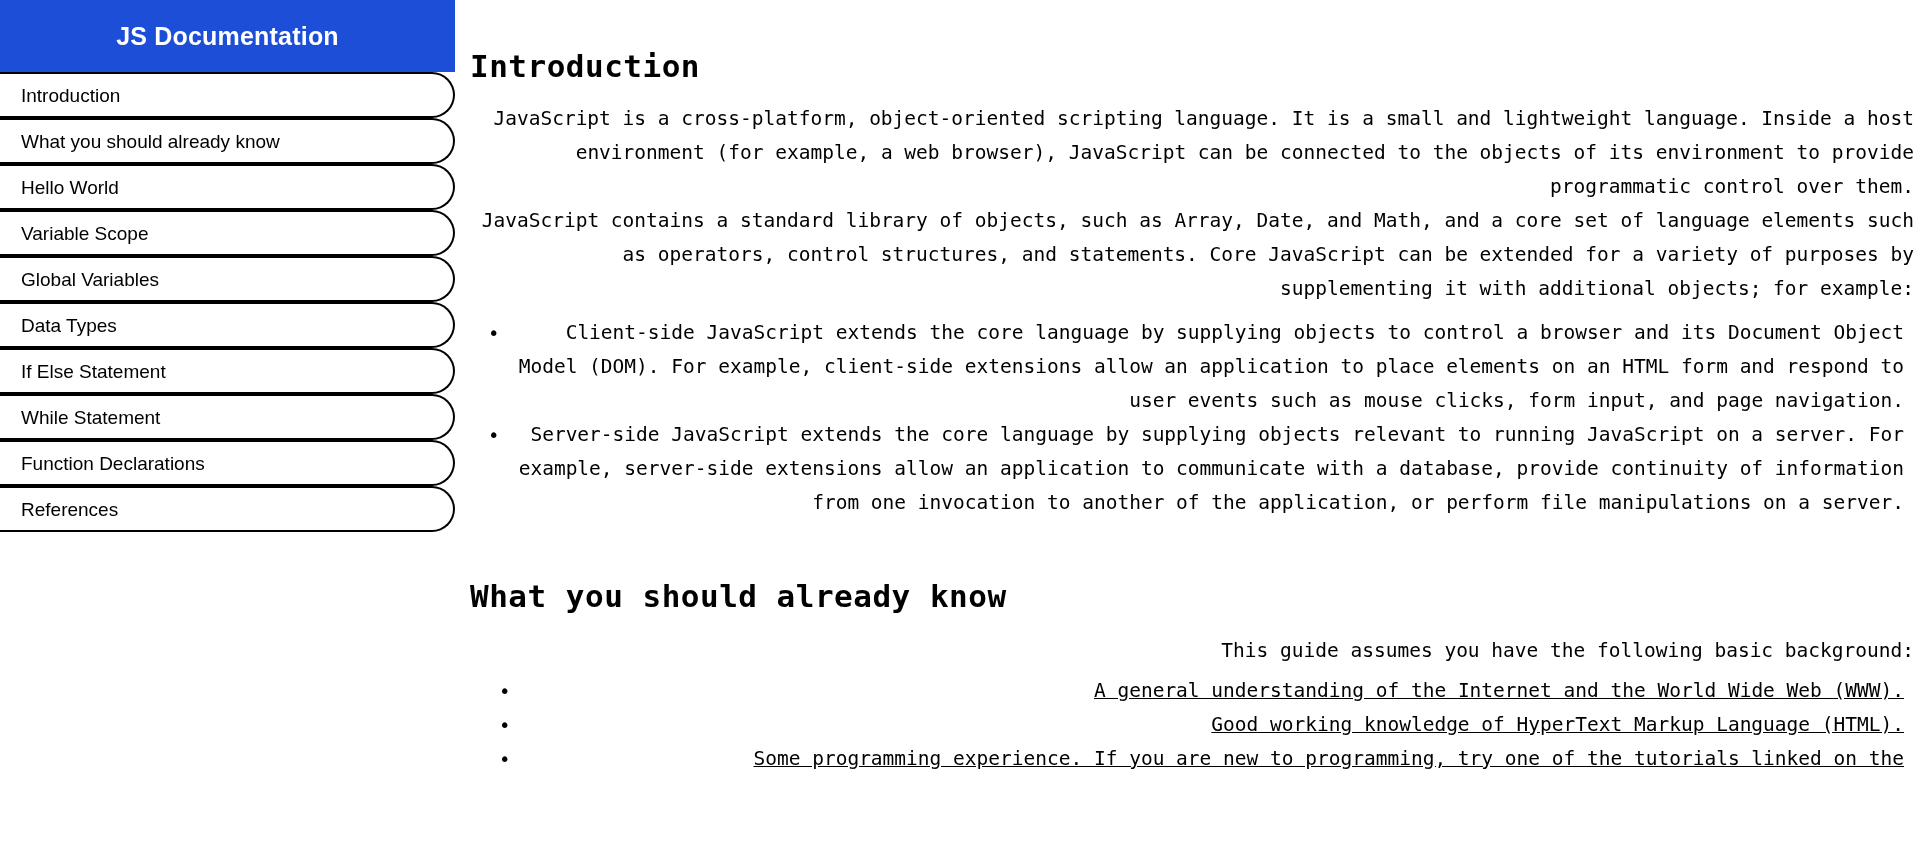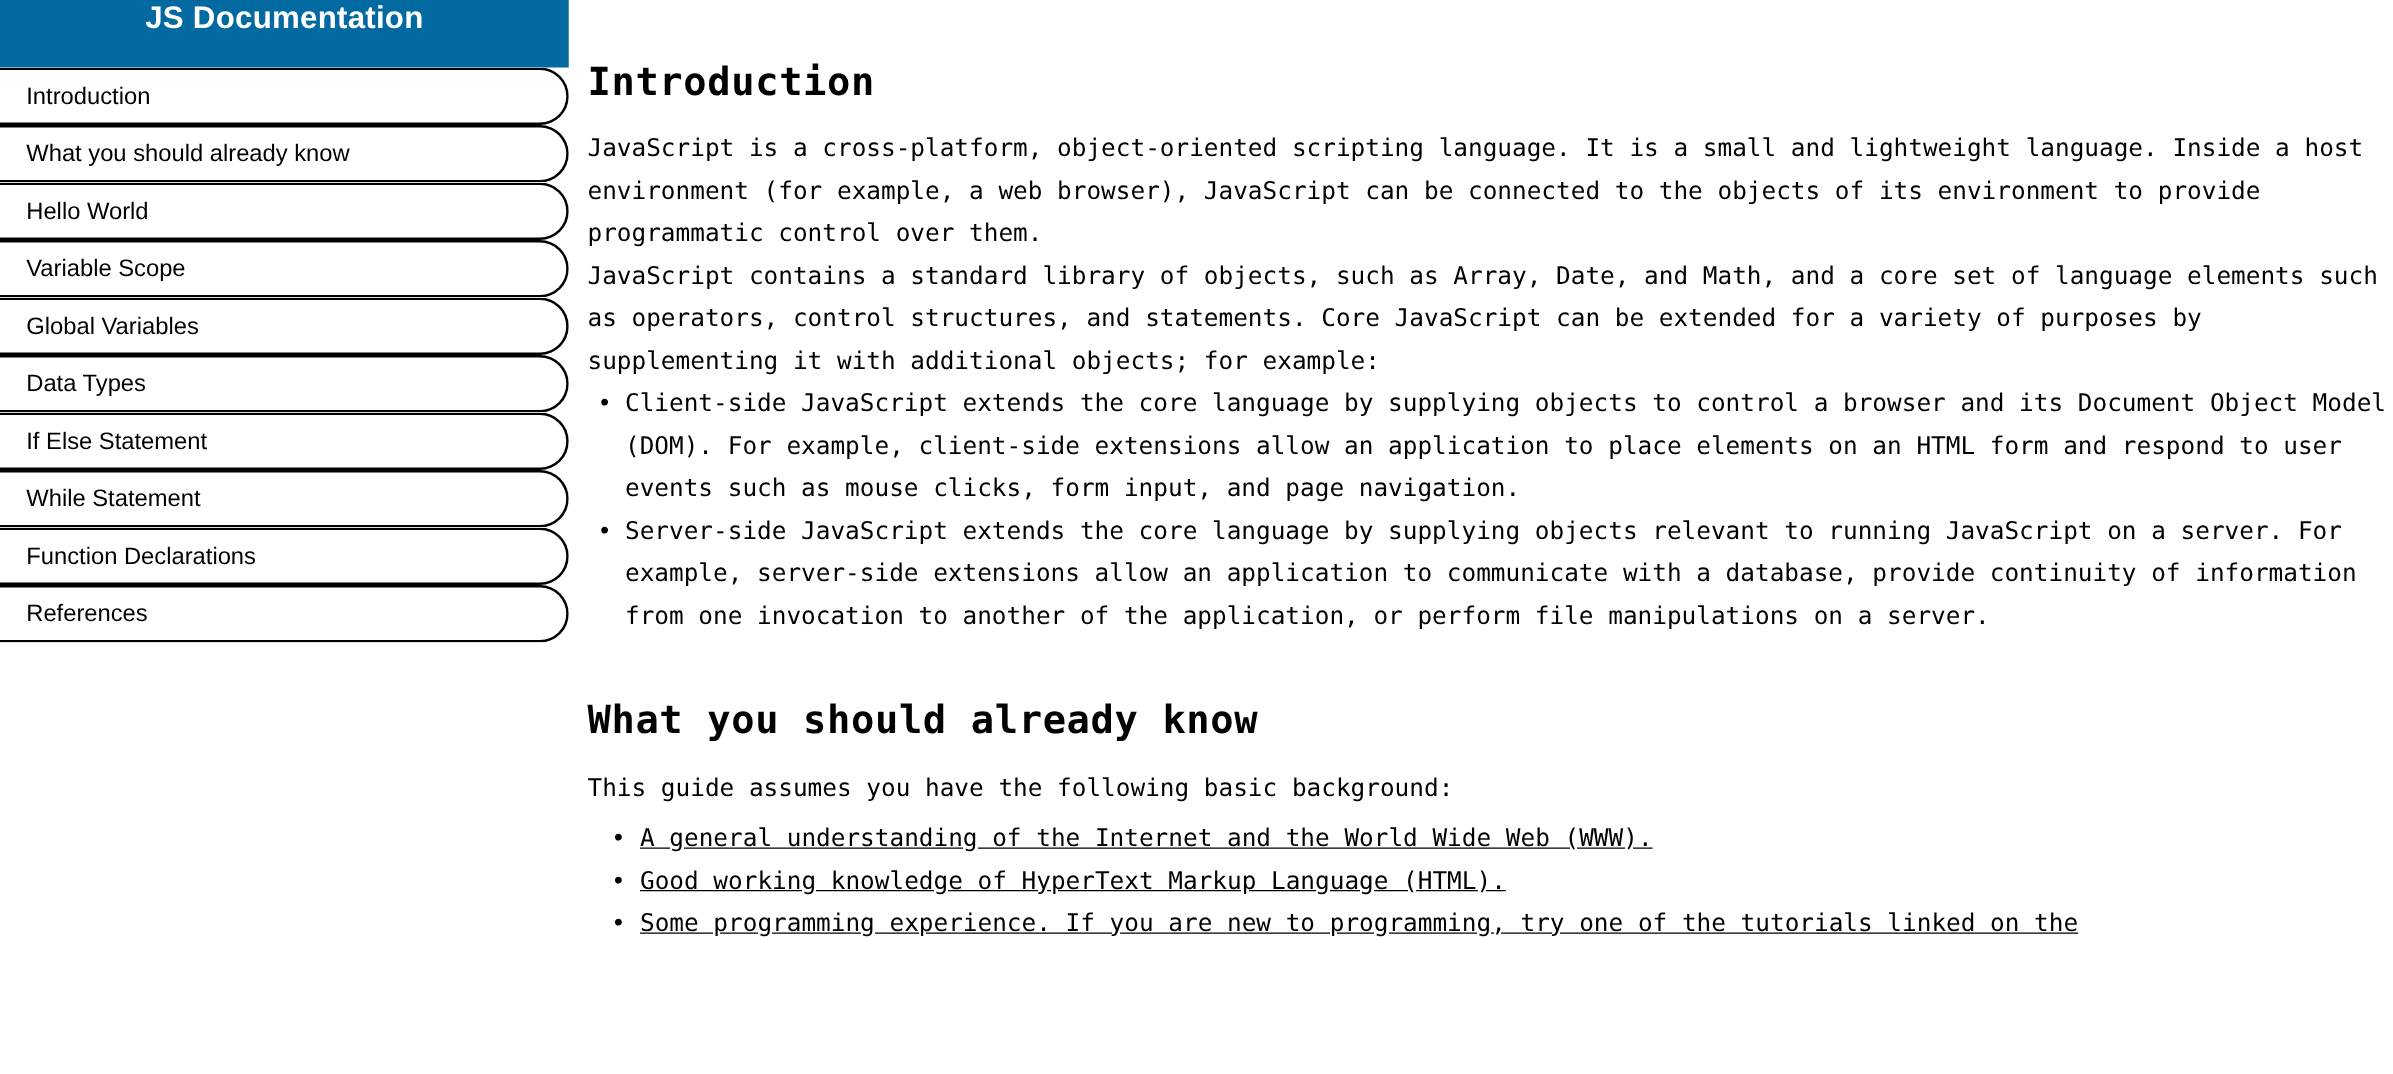--- a/index.html
+++ b/index.html
@@ -26,25 +26,25 @@
     position: absolute;
     left: 0;
     top: 0;
     width: 455px;
     height: 859px;
     box-sizing: border-box;
   }
 
   #nav-header {
     width: 455px;
-    height: 54px;
-    background: #0369a1;
+    height: 72px;
+    background: #1d4ed8;
     color: #ffffff;
     display: flex;
-    align-items: flex-start;
+    align-items: center;
     justify-content: center;
     box-sizing: border-box;
   }
   #nav-header-title {
     font-size: 25px;
     font-weight: bold;
     letter-spacing: 0.2px;
     font-family: "Liberation Sans", sans-serif;
     color: #ffffff;
   }
@@ -107,28 +107,30 @@
   }
   #sec-intro .section-header { padding-top: 48px; }
   #sec-know .section-header { padding-top: 48px; }
 
   .doc-p {
     font-size: 19.5px;
     line-height: 34px;
     margin: 0;
     padding: 0;
     font-family: "DejaVu Sans Mono", "Liberation Mono", monospace;
+    text-align: right;
   }
   #sec-intro .doc-p:first-of-type { margin-top: 18px; }
   #sec-know .doc-p { margin-top: 20px; }
 
   .doc-ul {
     list-style: none;
-    margin: 0;
-    padding: 0;
+    margin: 10px;
+    padding: 0;
+    text-align: right;
   }
   .doc-ul li {
     font-size: 19.5px;
     line-height: 34px;
     position: relative;
     padding-left: 30px;
     font-family: "DejaVu Sans Mono", "Liberation Mono", monospace;
   }
   .doc-ul li::before {
     content: "\2022";

